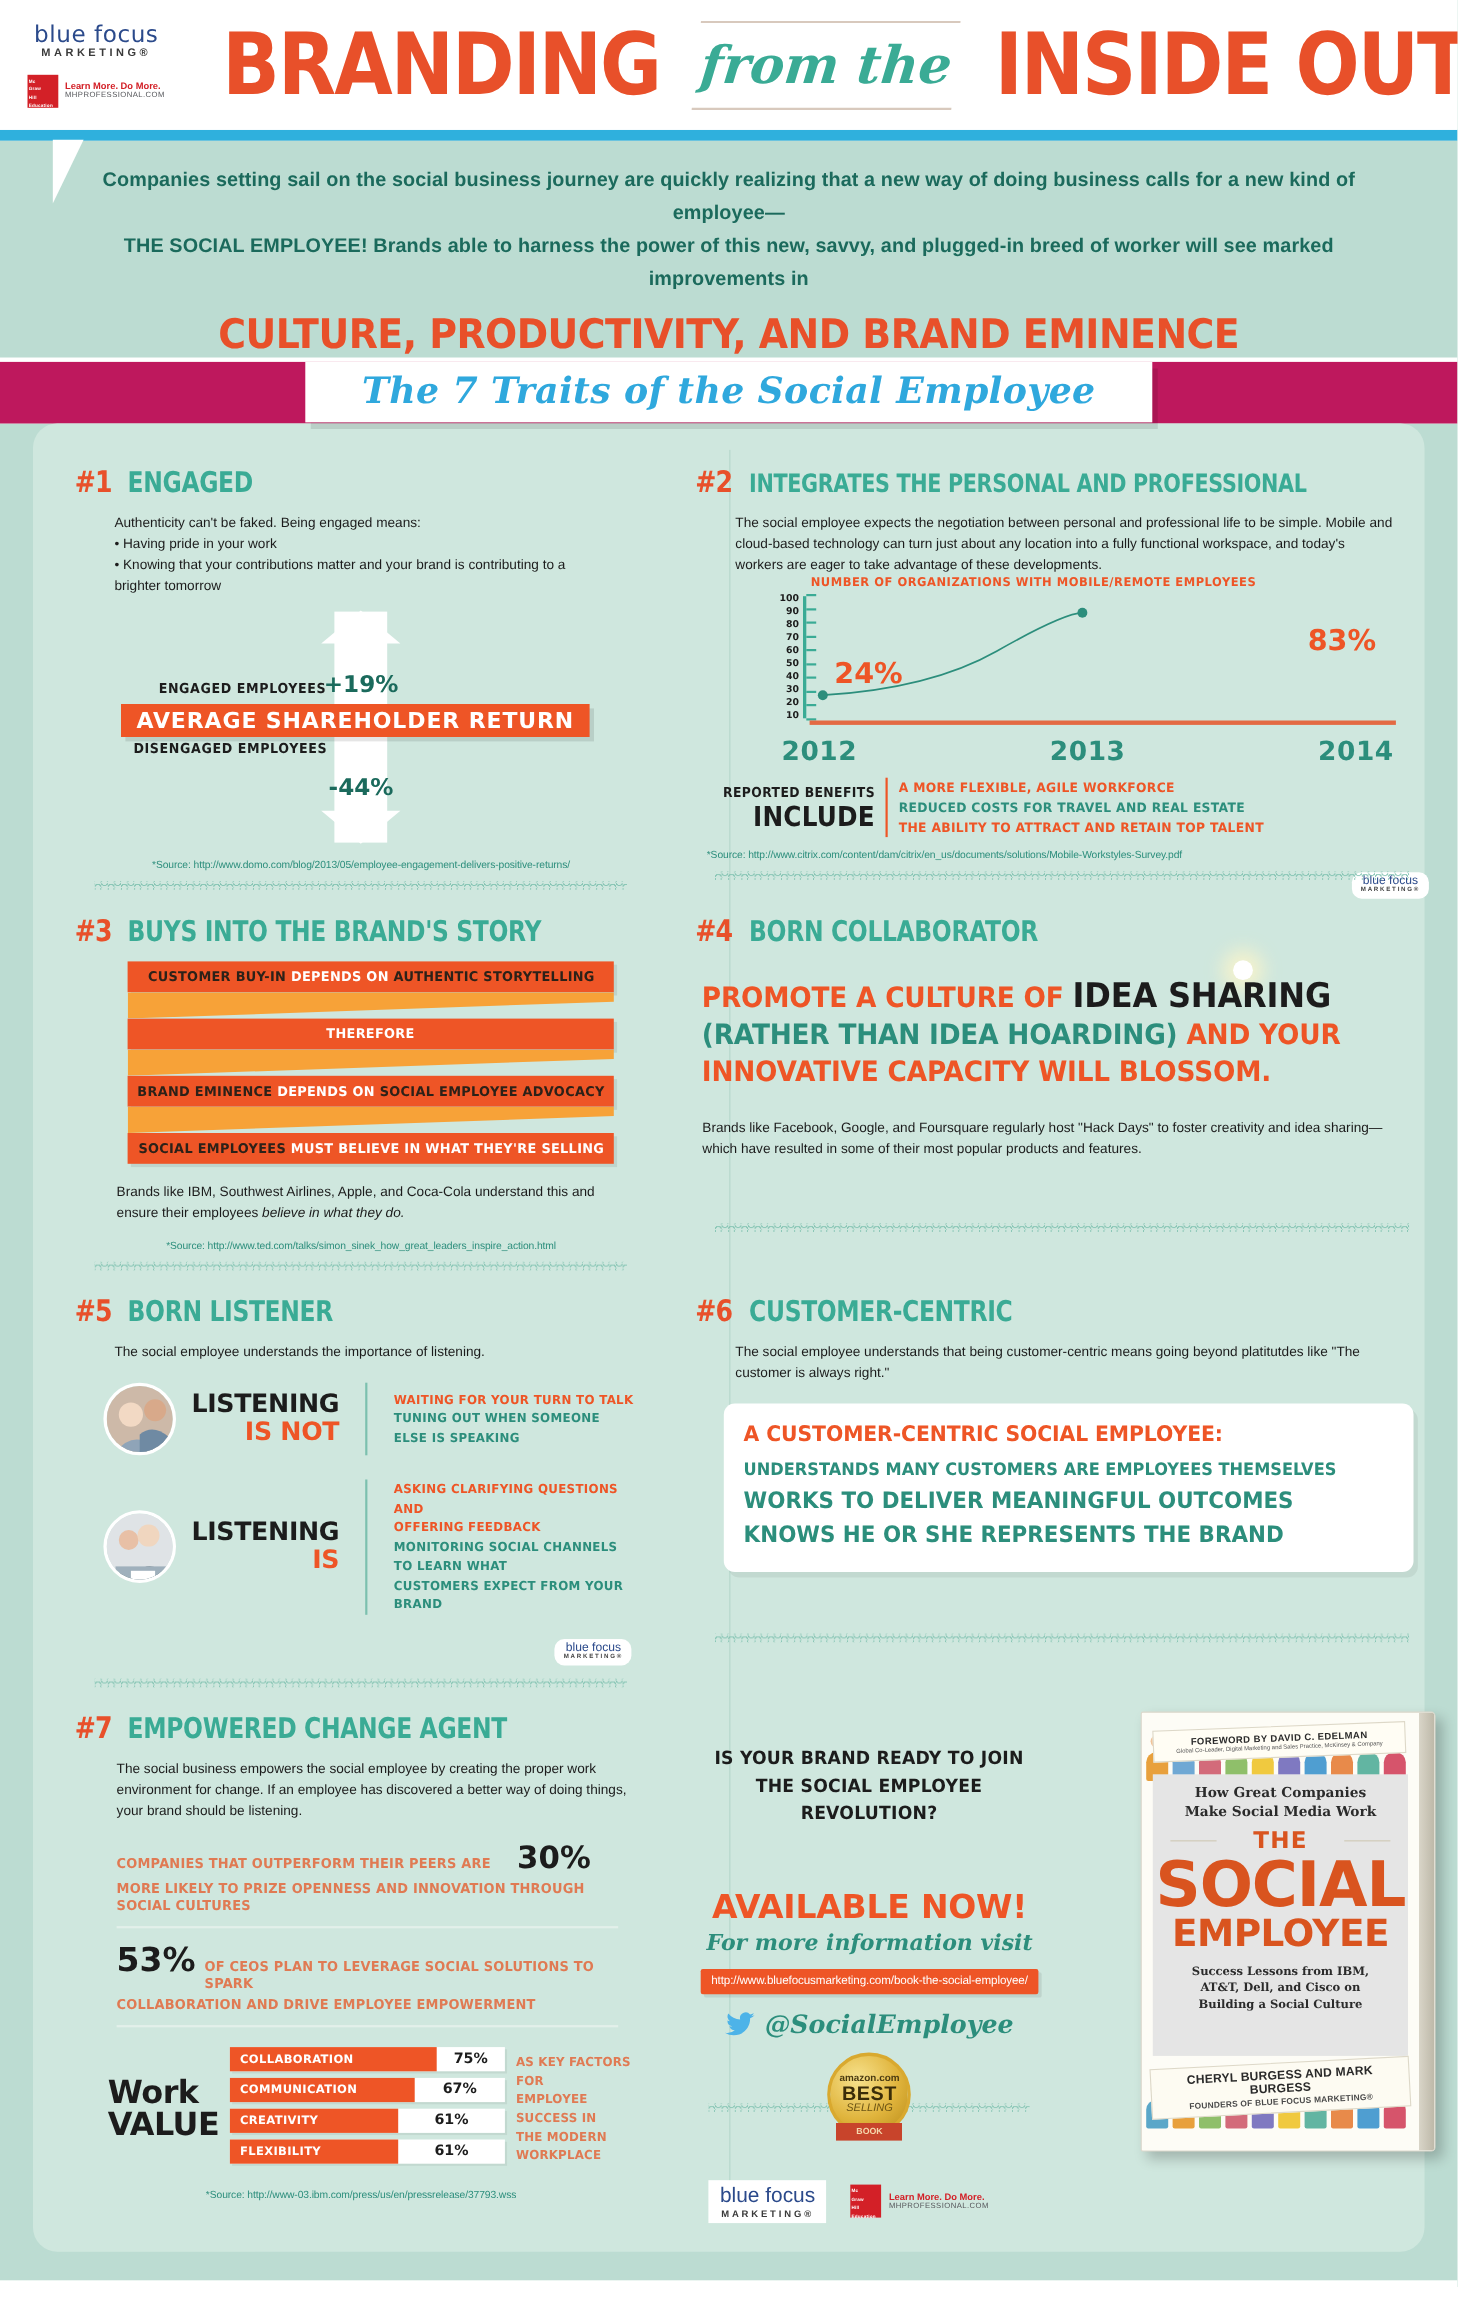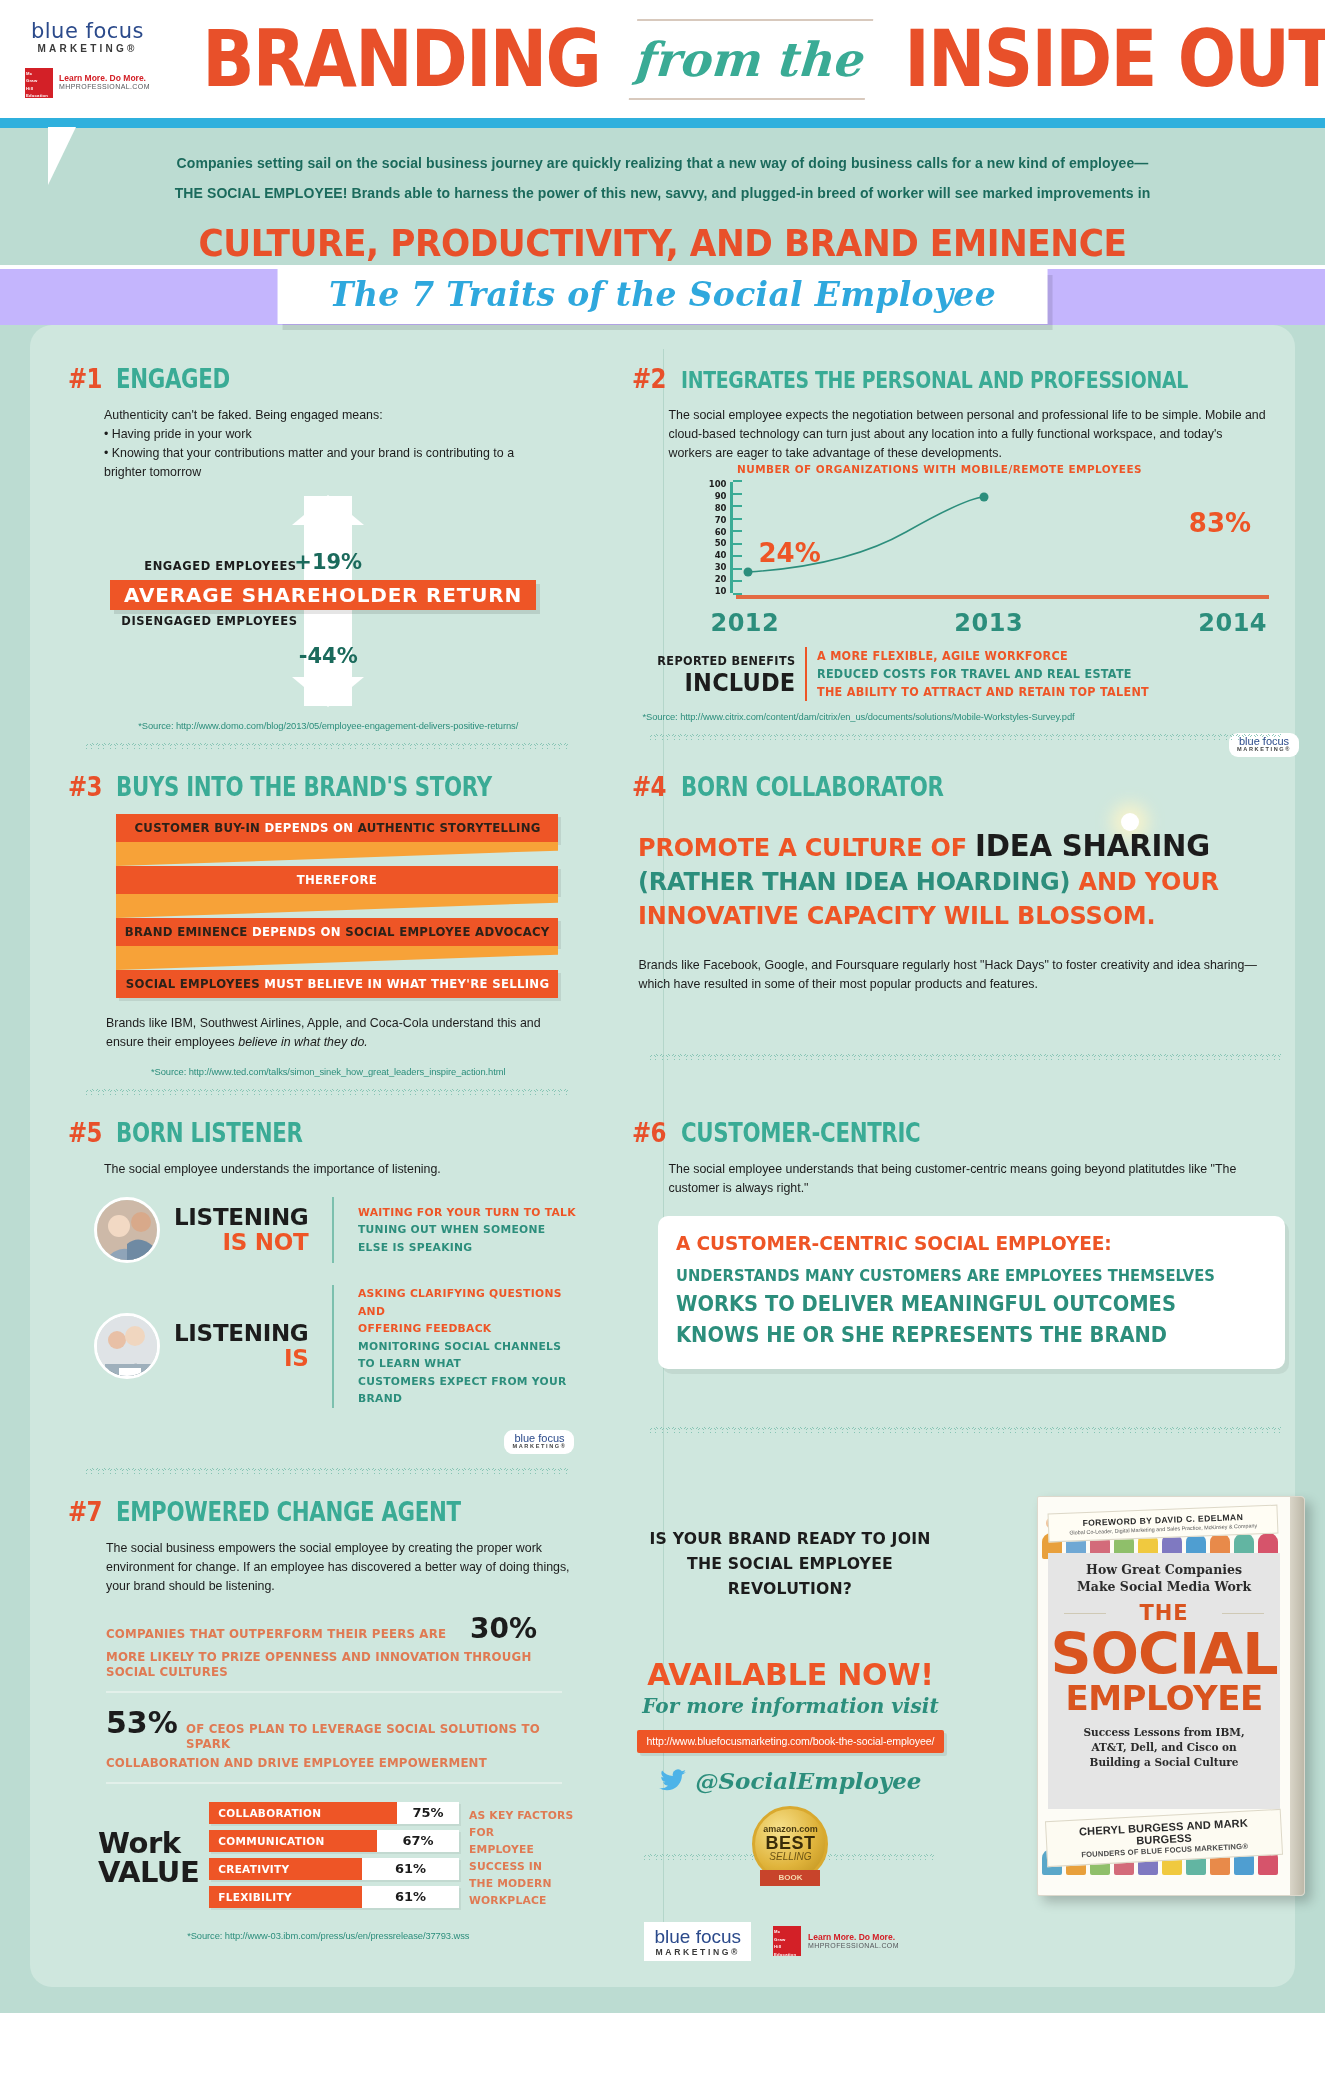--- a/index.html
+++ b/index.html
@@ -91,39 +91,39 @@
     position: absolute; left: 48px; top: -1px;
     width: 0; height: 0;
     border-left: 28px solid #ffffff;
     border-right: 26px solid transparent;
     border-top: 0;
     border-bottom: 58px solid transparent;
   }
   .intro-lines { text-align: center; padding: 2px 70px 0; }
   .intro-lines p {
     color: #1b6a5c;
-    font-size: 14px;
+    font-size: 18px;
     letter-spacing: .1px;
     line-height: 30px;
     font-weight: 600;
   }
   .culture {
     text-align: center;
     font-family: "DejaVu Sans", sans-serif;
     font-weight: bold;
     font-size: 37px;
     letter-spacing: -.5px;
     color: #e8502a;
     transform: scaleX(.93);
     margin: 14px 0 4px;
   }
 
   
   .ribbon-wrap {
-    background: #c4b5fd;
+    background: #be185d;
     position: relative;
     height: 56px;
   }
   .ribbon {
     position: absolute;
     left: 50%; transform: translateX(-50%);
     top: 0;
     background: #ffffff;
     padding: 6px 52px 10px;
     z-index: 4;

